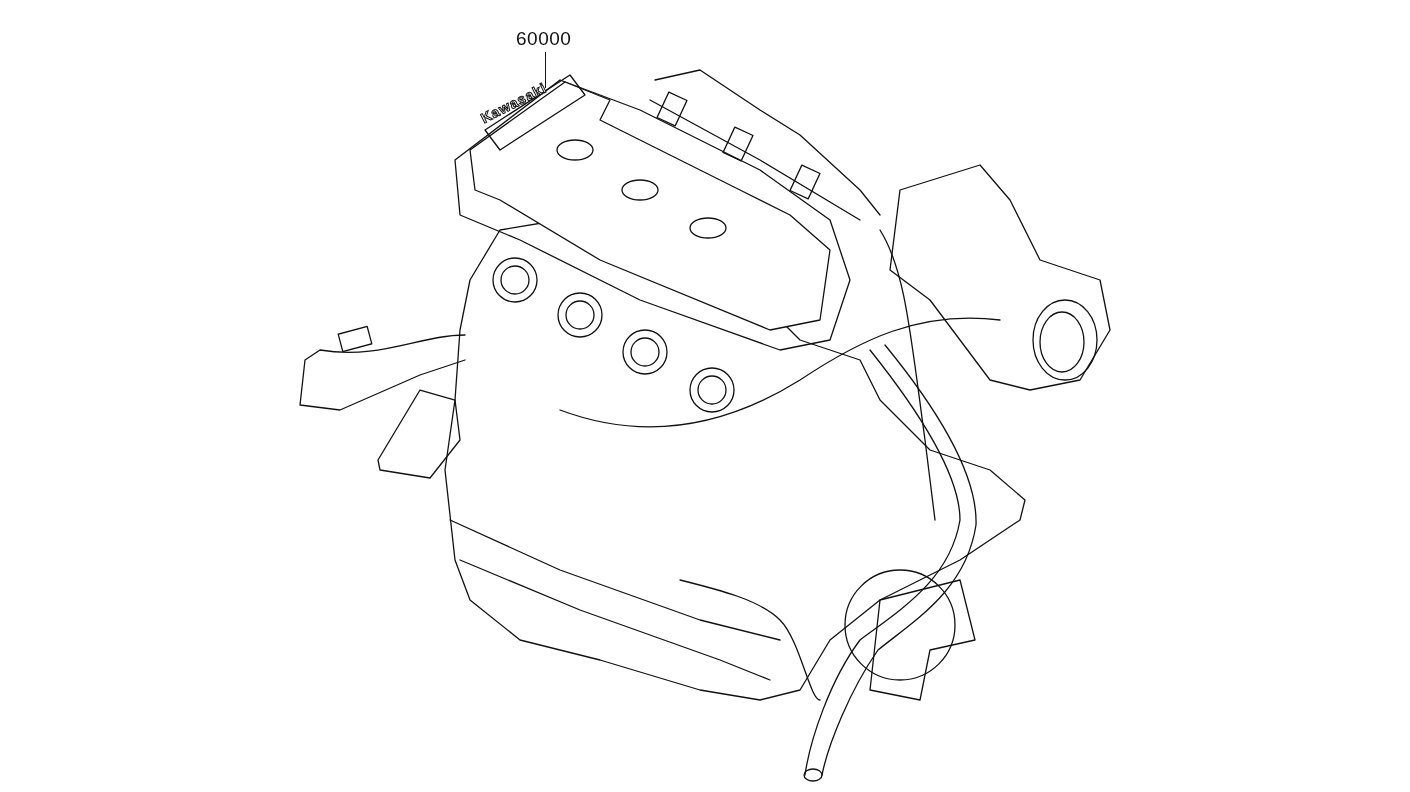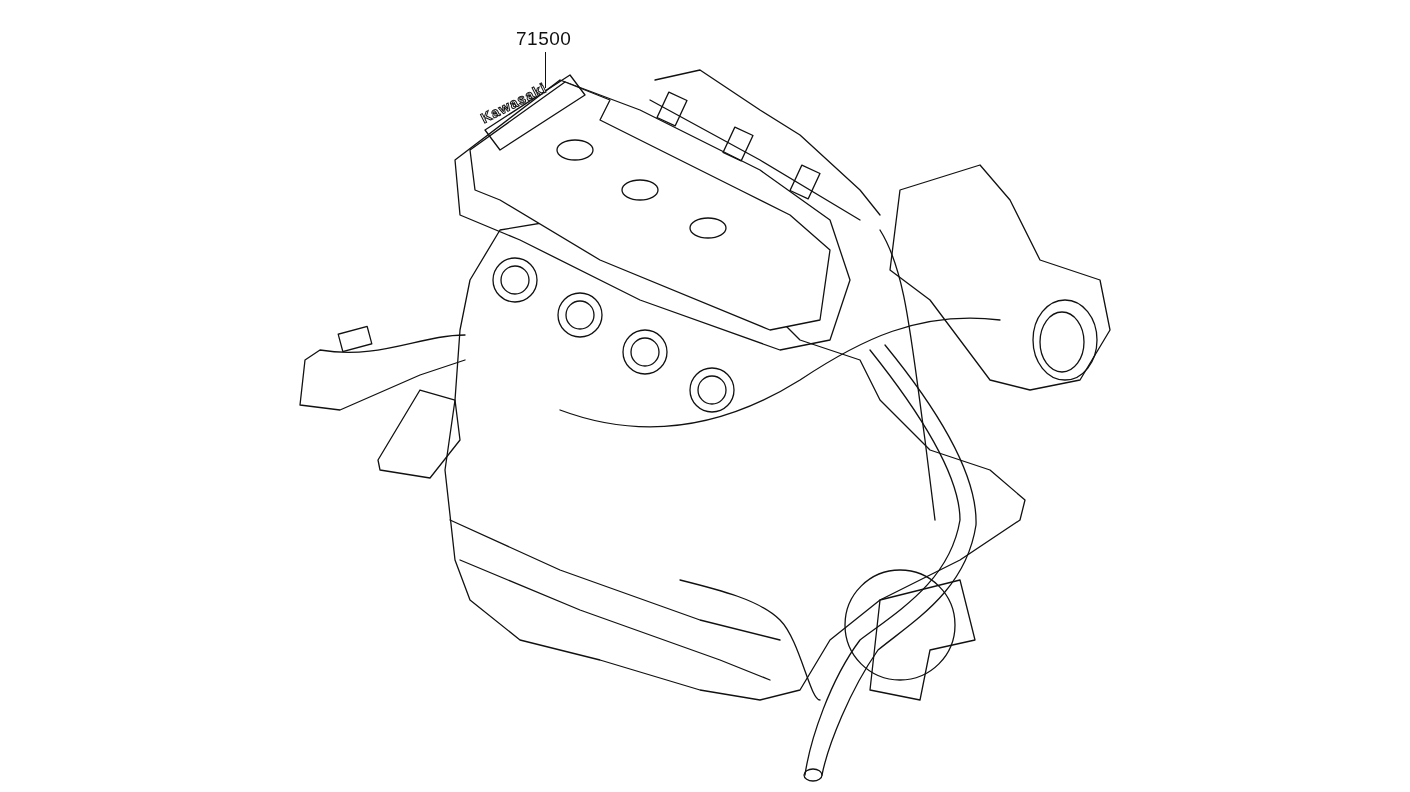--- a/index.html
+++ b/index.html
@@ -65,15 +65,15 @@
 
     <path d="M450,520 L560,570 L700,620 L780,640"></path>
     <path d="M460,560 L580,610 L720,660 L770,680"></path>
 
     <path d="M560,410 C640,440 720,430 800,380 C860,340 920,310 1000,320"></path>
     <path d="M880,230 C905,270 910,330 925,440 L935,520"></path>
   </svg>
 
   <div class="brand">Kawasaki</div>
 
-  <div class="part-label">71500</div>
+  <div class="part-label">60000</div>
   <div class="leader"></div>
 </div>
 
 </body></html>

